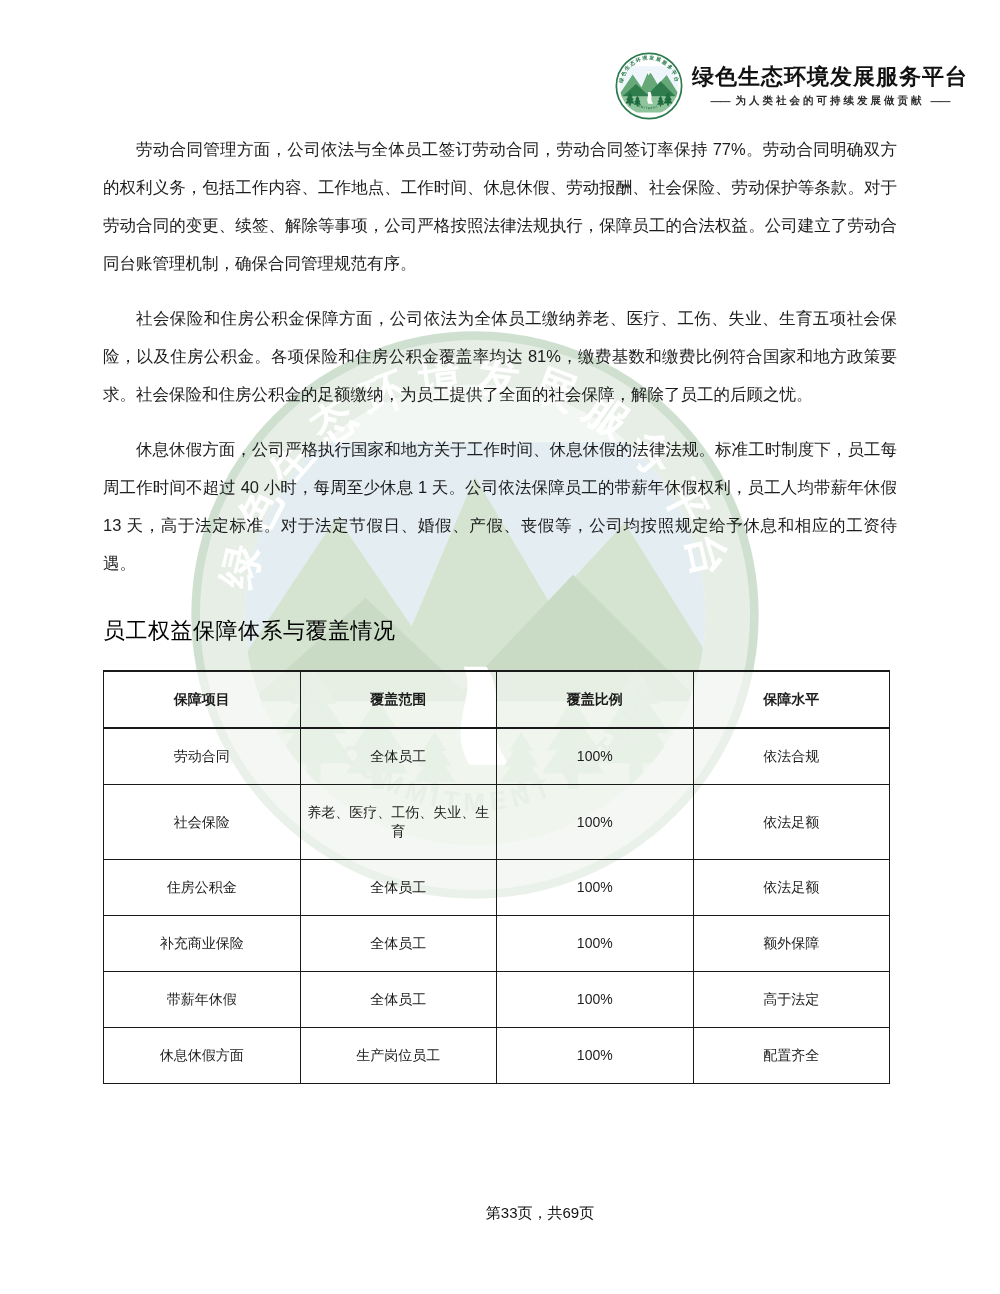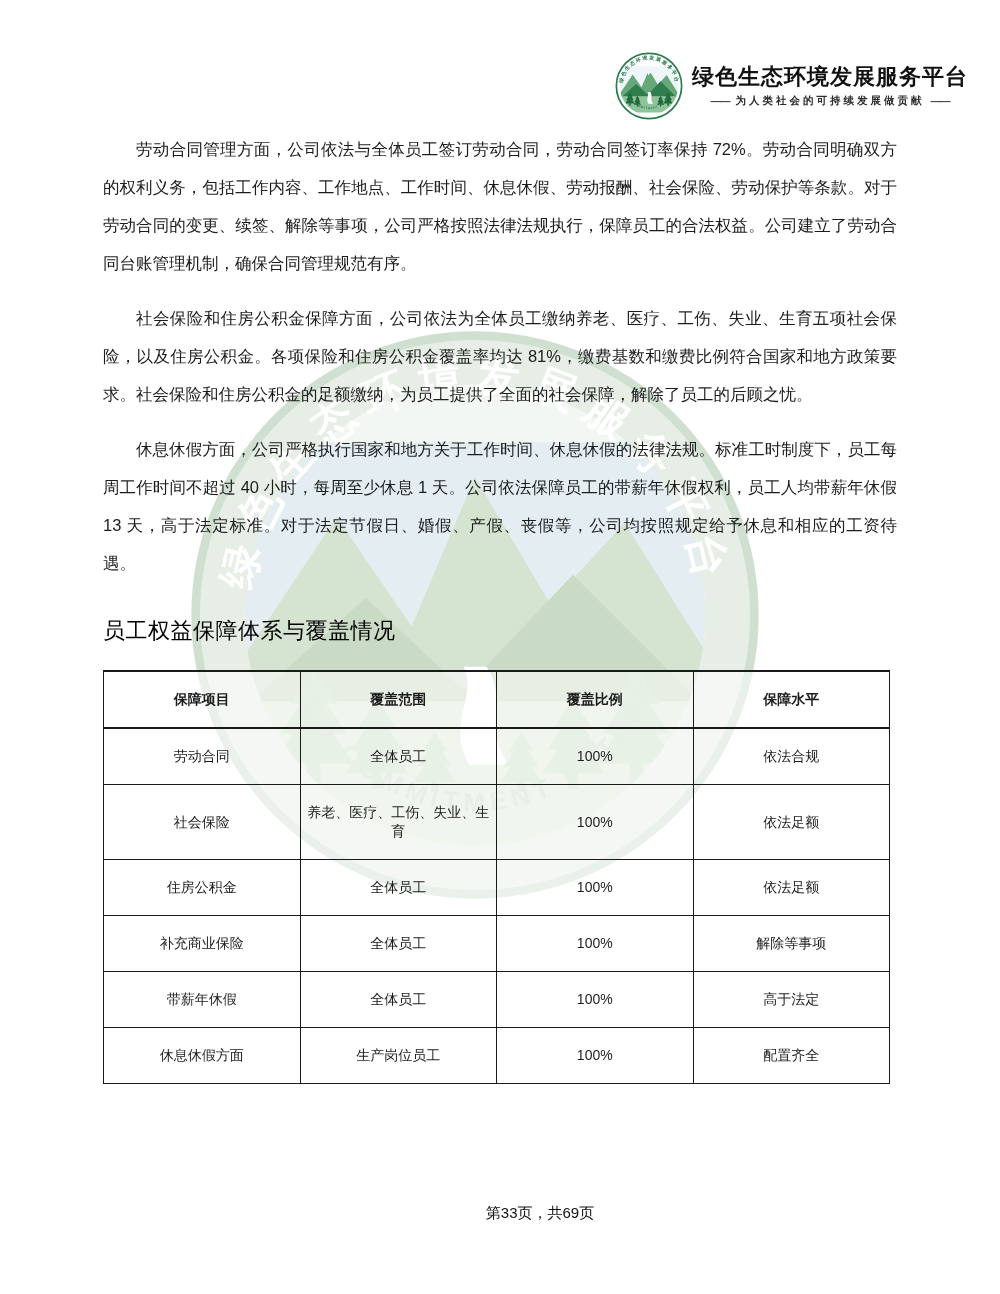--- a/index.html
+++ b/index.html
@@ -150,21 +150,21 @@
       <div class="platform-title">绿色生态环境发展服务平台</div>
       <div class="slogan-line">
         <span class="dash">——</span>
         <span class="slogan">为人类社会的可持续发展做贡献</span>
         <span class="dash">——</span>
       </div>
     </div>
   </div>
 
   <div class="content">
-    <p>劳动合同管理方面，公司依法与全体员工签订劳动合同，劳动合同签订率保持 72%。劳动合同明确双方的权利义务，包括工作内容、工作地点、工作时间、休息休假、劳动报酬、社会保险、劳动保护等条款。对于劳动合同的变更、续签、解除等事项，公司严格按照法律法规执行，保障员工的合法权益。公司建立了劳动合同台账管理机制，确保合同管理规范有序。</p>
+    <p>劳动合同管理方面，公司依法与全体员工签订劳动合同，劳动合同签订率保持 77%。劳动合同明确双方的权利义务，包括工作内容、工作地点、工作时间、休息休假、劳动报酬、社会保险、劳动保护等条款。对于劳动合同的变更、续签、解除等事项，公司严格按照法律法规执行，保障员工的合法权益。公司建立了劳动合同台账管理机制，确保合同管理规范有序。</p>
     <p>社会保险和住房公积金保障方面，公司依法为全体员工缴纳养老、医疗、工伤、失业、生育五项社会保险，以及住房公积金。各项保险和住房公积金覆盖率均达 81%，缴费基数和缴费比例符合国家和地方政策要求。社会保险和住房公积金的足额缴纳，为员工提供了全面的社会保障，解除了员工的后顾之忧。</p>
     <p>休息休假方面，公司严格执行国家和地方关于工作时间、休息休假的法律法规。标准工时制度下，员工每周工作时间不超过 40 小时，每周至少休息 1 天。公司依法保障员工的带薪年休假权利，员工人均带薪年休假 13 天，高于法定标准。对于法定节假日、婚假、产假、丧假等，公司均按照规定给予休息和相应的工资待遇。</p>
 
     <h2 class="section-heading">员工权益保障体系与覆盖情况</h2>
 
     <table class="coverage">
       <thead>
         <tr>
           <th>保障项目</th>
           <th>覆盖范围</th>
@@ -188,21 +188,21 @@
         <tr>
           <td>住房公积金</td>
           <td>全体员工</td>
           <td>100%</td>
           <td>依法足额</td>
         </tr>
         <tr>
           <td>补充商业保险</td>
           <td>全体员工</td>
           <td>100%</td>
-          <td>解除等事项</td>
+          <td>额外保障</td>
         </tr>
         <tr>
           <td>带薪年休假</td>
           <td>全体员工</td>
           <td>100%</td>
           <td>高于法定</td>
         </tr>
         <tr>
           <td>休息休假方面</td>
           <td>生产岗位员工</td>

